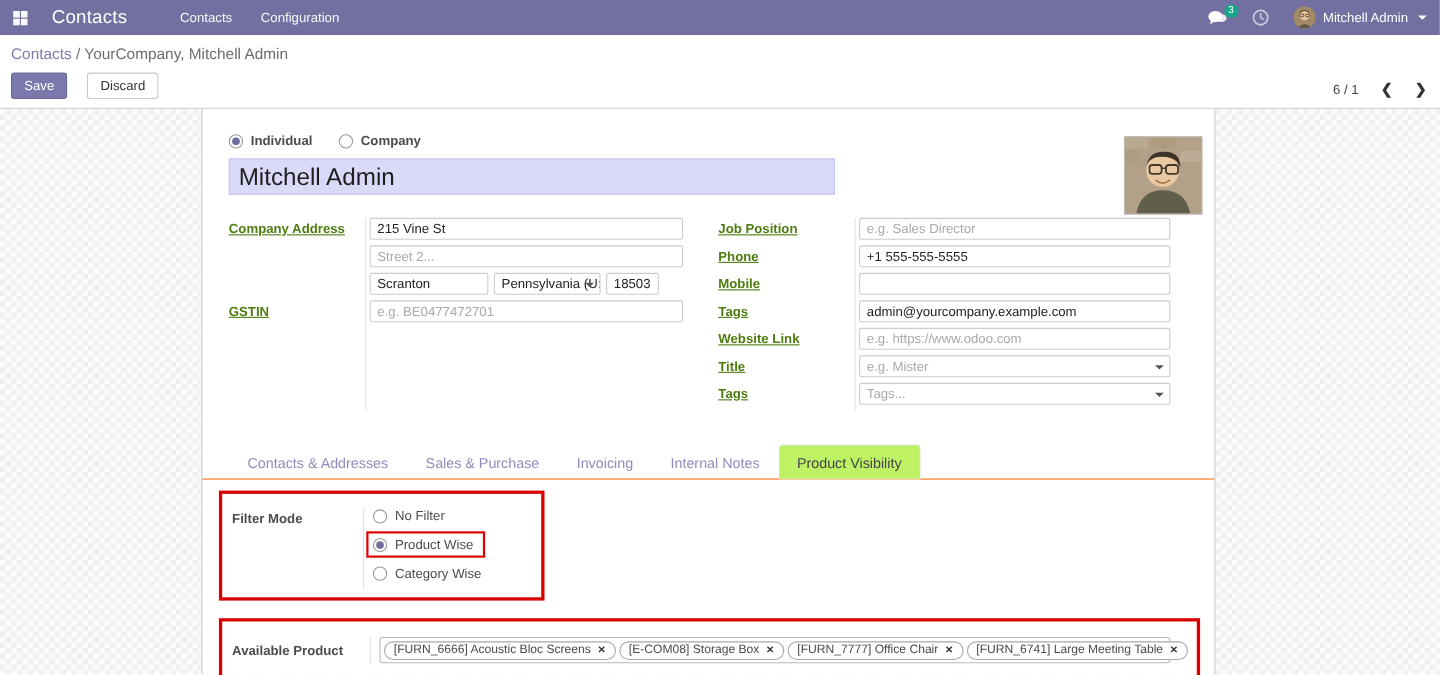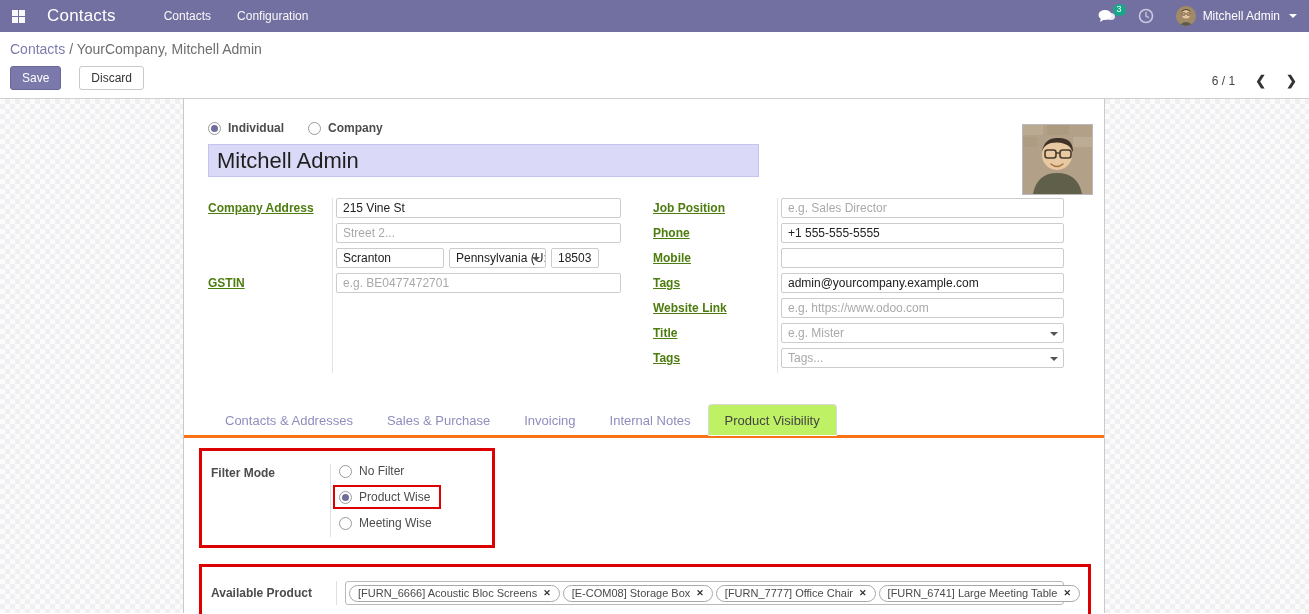--- a/index.html
+++ b/index.html
@@ -67,21 +67,21 @@
   .flabel { width:128px; flex-shrink:0; font-size:12px; font-weight:bold; color:#4d7c0f; padding-top:3px;text-decoration:underline; }
   .w285 { width:285px; } .w283 { width:283px; }
   .city-row { display:flex; gap:5px; width:285px; }
   .w108 { width:108px; } .w97 { width:97px; } .w70 { width:48px; }
 
   .select-box { height:20px; border:1px solid #ccc; border-radius:2px; background:#fff; font-size:12px; color:#222; padding:0 16px 0 6px; position:relative; display:flex; align-items:center; cursor:pointer; overflow:hidden; white-space:nowrap; }
   .select-box .sel-caret { position:absolute; right:5px; top:8px; width:0; height:0; border-left:4px solid transparent; border-right:4px solid transparent; border-top:4px solid #555; }
   .placeholder-text { color:#a9a9a9; }
 
   
-  .tabs { margin-top:30px; padding-left:24px; border-bottom:3px solid #f97316; display:flex; }
+  .tabs { margin-top:30px; padding-left:24px; border-bottom:1px solid #f97316; display:flex; }
   .tab { font-size:13px; color:#8f8dbd; padding:8px 16px 7px; cursor:pointer; position:relative; top:1px; border:1px solid transparent; }
   .tab.active { background:#bef264; color:#444; border-color:#d9d9d9; border-bottom-color:#fff; border-radius:4px 4px 0 0; }
 
   
   .filter-box { margin:10px 0 0 15px; width:296px; border:3px solid #dd0000; padding:13px 0 8px 9px; display:flex; }
   .filter-label { width:119px; flex-shrink:0; font-size:12px; font-weight:bold; color:#4c4c4c; padding-top:2px; }
   .filter-options { border-left:1px solid #e0e0e0; padding-left:8px; }
   .radio-row { display:flex; align-items:center; gap:7px; font-size:12px; color:#4c4c4c; margin-bottom:7px; }
   .hl-box { border:2px solid #dd0000; padding:3px 9px 3px 4px; margin:0 0 3px -6px; display:inline-flex; align-items:center; gap:7px; font-size:12px; color:#4c4c4c; }
 
@@ -270,21 +270,21 @@
         <div class="radio-row">
           <span class="radio"></span>
           <span>No Filter</span>
         </div>
         <div class="hl-box">
           <span class="radio checked"></span>
           <span>Product Wise</span>
         </div>
         <div class="radio-row" style="margin-top:4px;">
           <span class="radio"></span>
-          <span>Meeting Wise</span>
+          <span>Category Wise</span>
         </div>
       </div>
     </div>
 
     
     <div class="avail-box">
       <div class="avail-label">Available Product</div>
       <div class="avail-field-wrap">
         <div class="tags-field">
           <span class="pill">

